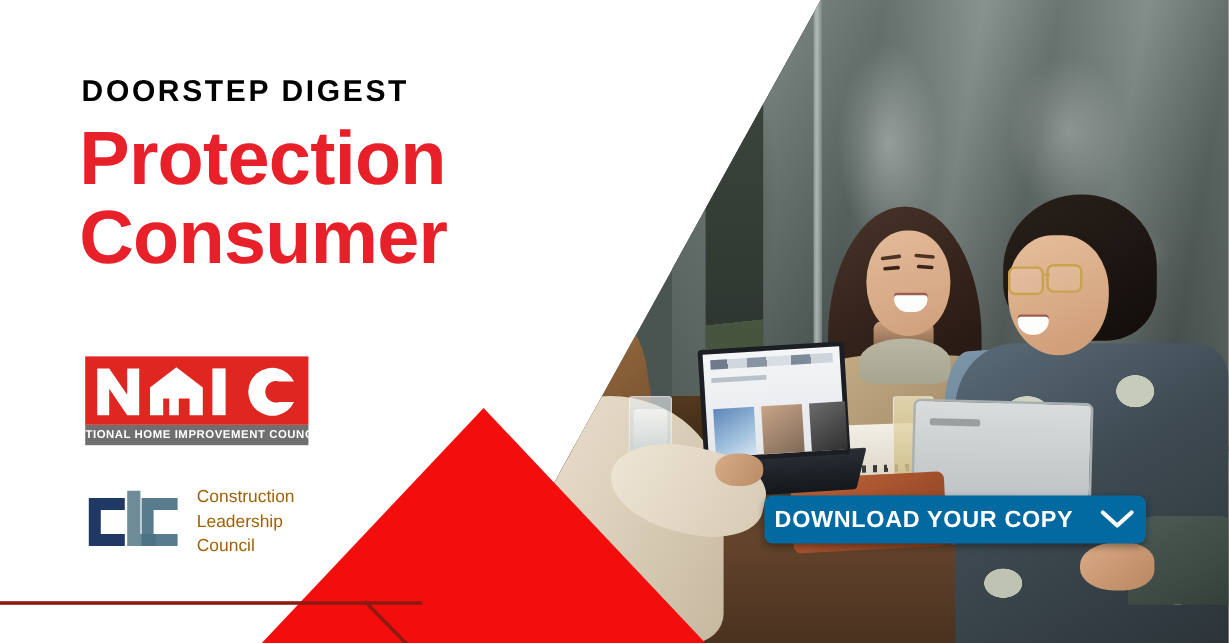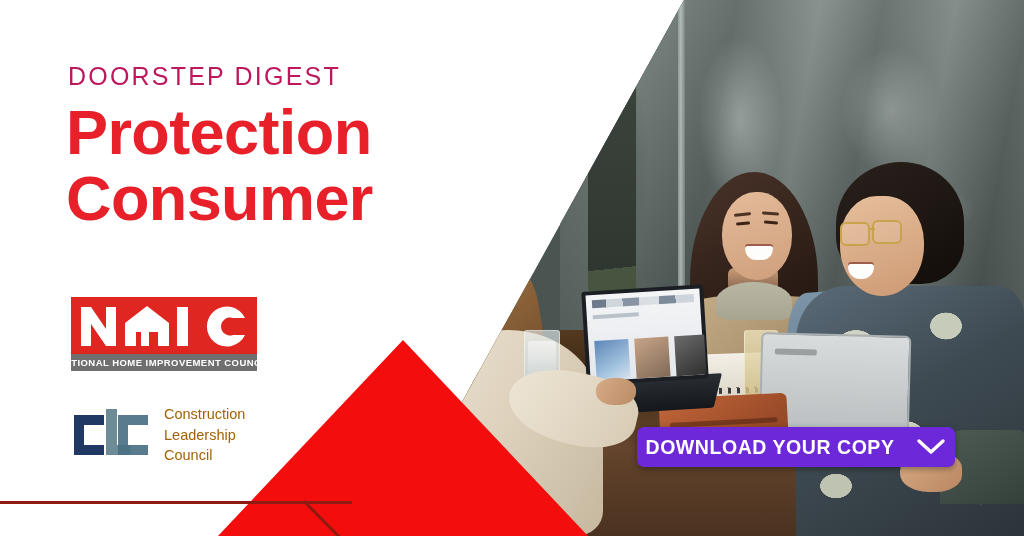--- a/index.html
+++ b/index.html
@@ -269,22 +269,22 @@
 
   
   .rule{
     position:absolute; left:0; top:501px; width:352px; height:3px;
     background:#8E1A12;
   }
 
   
   .kicker{
     position:absolute; left:68px; top:64px;
-    font-size:25px; font-weight:normal; letter-spacing:2.2px;
-    color:#be185d; line-height:1;
+    font-size:25px; font-weight:bold; letter-spacing:2.2px;
+    color:#000000; line-height:1;
   }
   .headline{
     position:absolute; left:66px; top:100px; width:420px;
     font-size:63px; font-weight:bold; letter-spacing:-.6px;
     line-height:1.04; color:#E8202A;
   }
   .headline span{ display:block; }
 
   
   .nhic{ position:absolute; left:71px; top:297px; width:186px; }
@@ -304,22 +304,22 @@
 
   
   .clc{ position:absolute; left:72px; top:404px; display:flex; align-items:center; gap:14px; }
   .clc-text{
     font-size:14.5px; line-height:1.42; color:#a16207; font-weight:normal;
   }
   .clc-text span{ display:block; }
 
   
   .cta{
-    position:absolute; left:637px; top:427px; width:318px; height:40px;
-    background:#6d28d9; border:none; border-radius:7px;
+    position:absolute; left:637px; top:413px; width:318px; height:40px;
+    background:#0369a1; border:none; border-radius:7px;
     display:flex; align-items:center; justify-content:center; gap:22px;
     cursor:pointer; box-shadow:0 2px 6px rgba(0,0,0,.35);
   }
   .cta-label{
     color:#ffffff; font-size:19.5px; font-weight:bold; letter-spacing:.55px;
     white-space:nowrap;
   }
   .chev{ display:block; }
 </style>
 </head>

